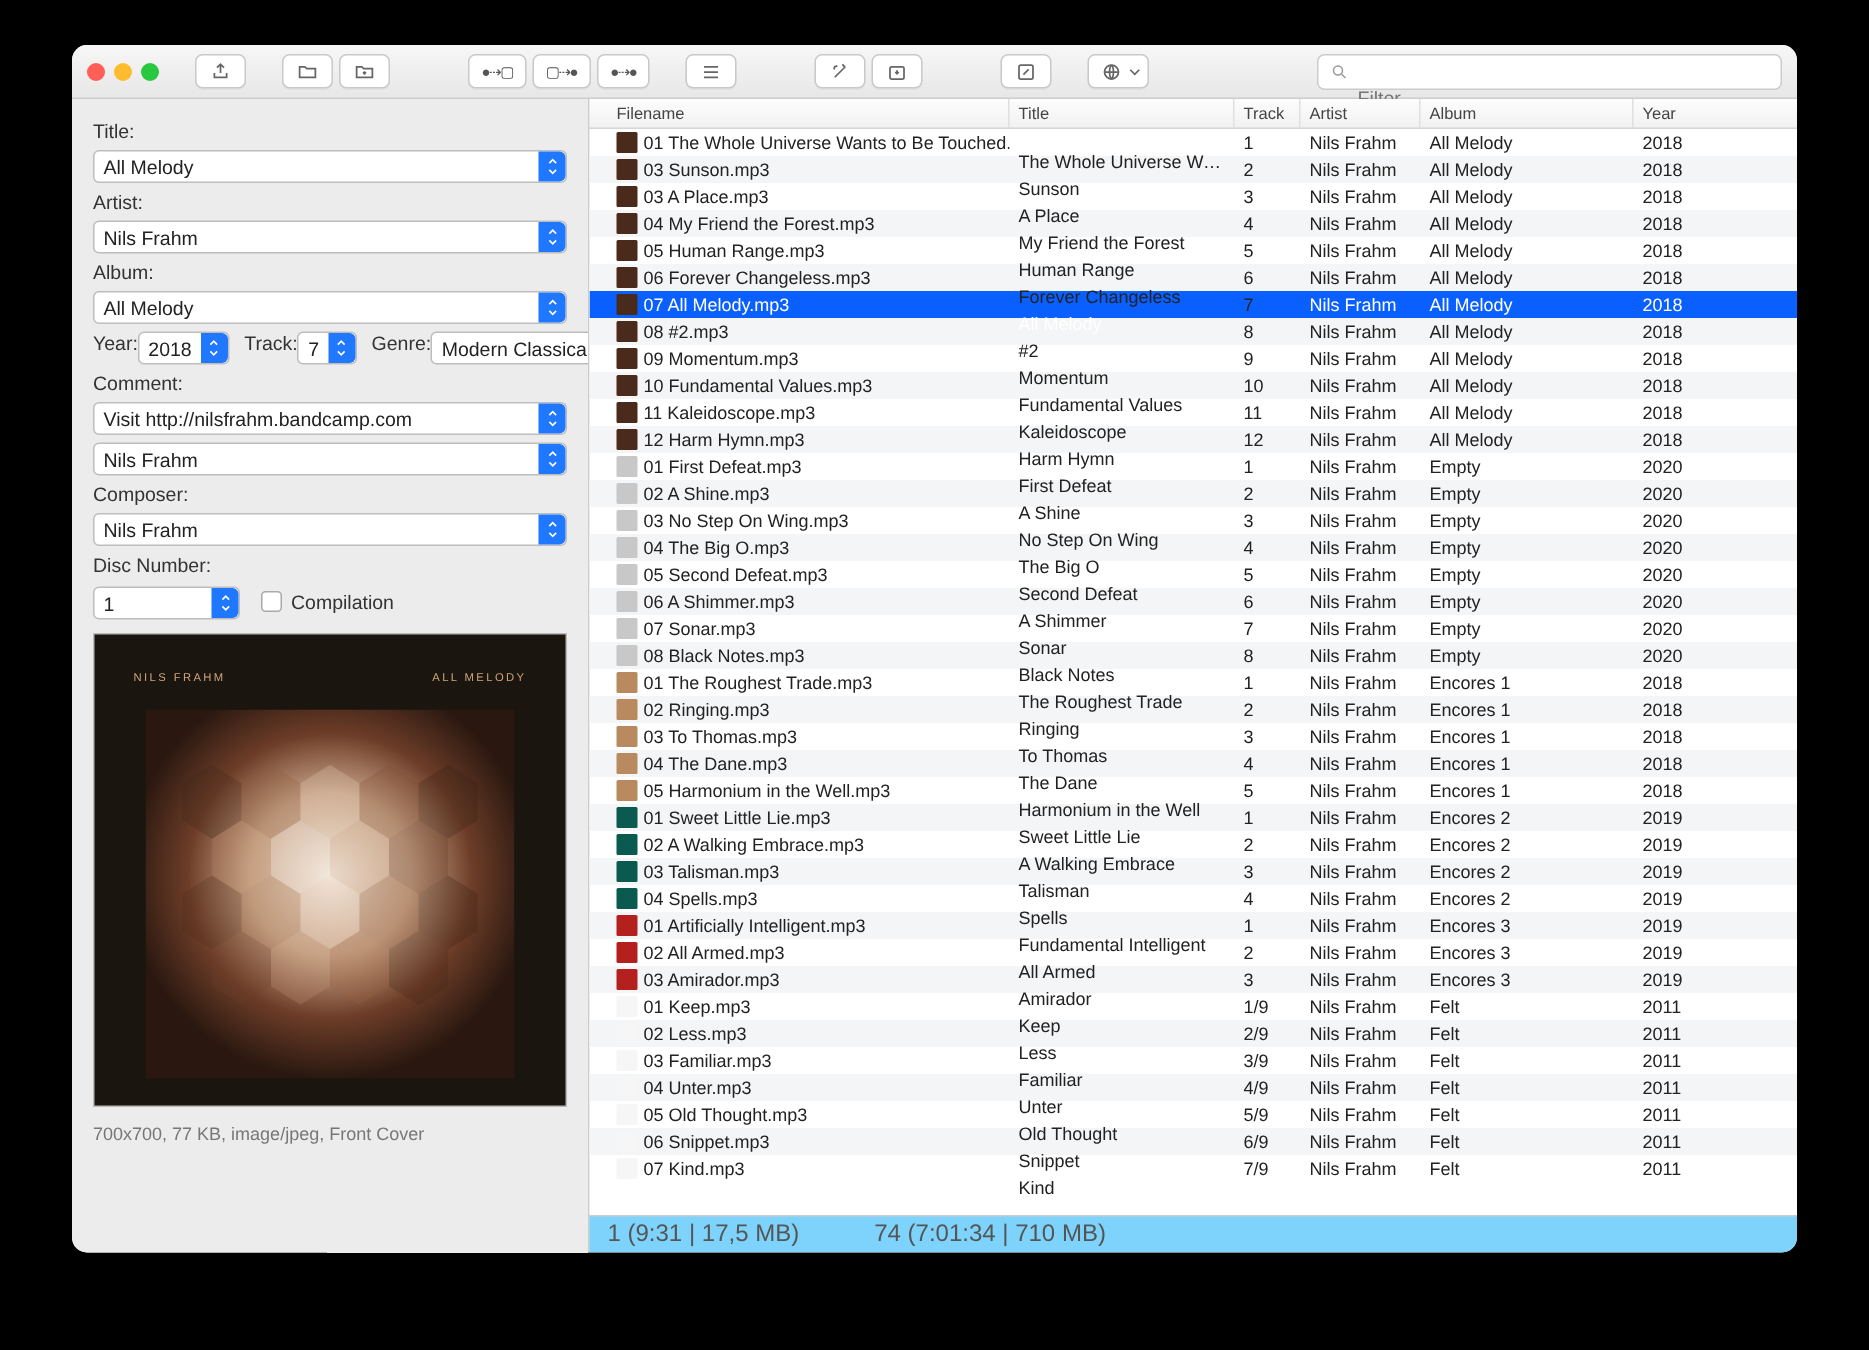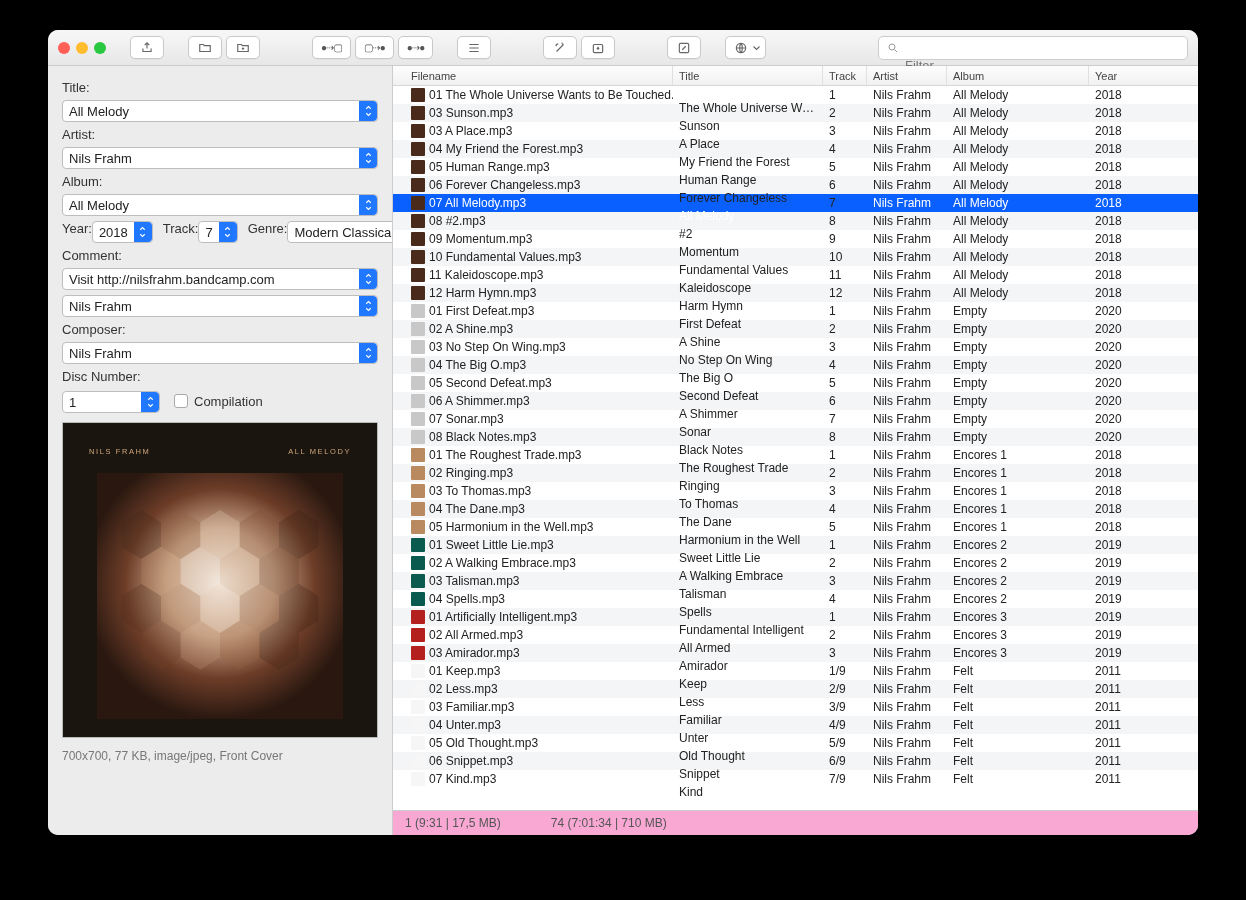--- a/index.html
+++ b/index.html
@@ -86,22 +86,22 @@
   .td.fn { width:280px; display:flex; align-items:center; gap:4px; padding-left:18px; }
   .td.ti { width:150px;margin-top:26px; }
   .td.tr { width:44px; text-align:right; }
   .td.ar { width:80px; }
   .td.al { width:142px; }
   .td.yr { width:80px; }
   .thumb { width:14px; height:14px; flex-shrink:0; border-radius:1px; }
   .thumb.c1{background:#4a2a1a;} .thumb.c2{background:#c8c8c8;} .thumb.c3{background:#b98a5f;}
   .thumb.c4{background:#0b5a4f;} .thumb.c5{background:#b4201e;} .thumb.c6{background:#f6f6f6;}
   .statusbar {
-    height:25px; border-top:1px solid #ccc; background:#f9a8d4; display:flex; align-items:center;
-    font-size:12px; color:#555; gap:50px; padding:0 12px;
+    height:25px; border-top:1px solid #ccc; background:#7dd3fc; display:flex; align-items:center;
+    font-size:16px; color:#555; gap:50px; padding:0 12px;
   }
 </style>
 </head>
 <body>
 
 <div class="window">
   <div class="titlebar">
     <div class="tl close"></div>
     <div class="tl min"></div>
     <div class="tl max"></div>

